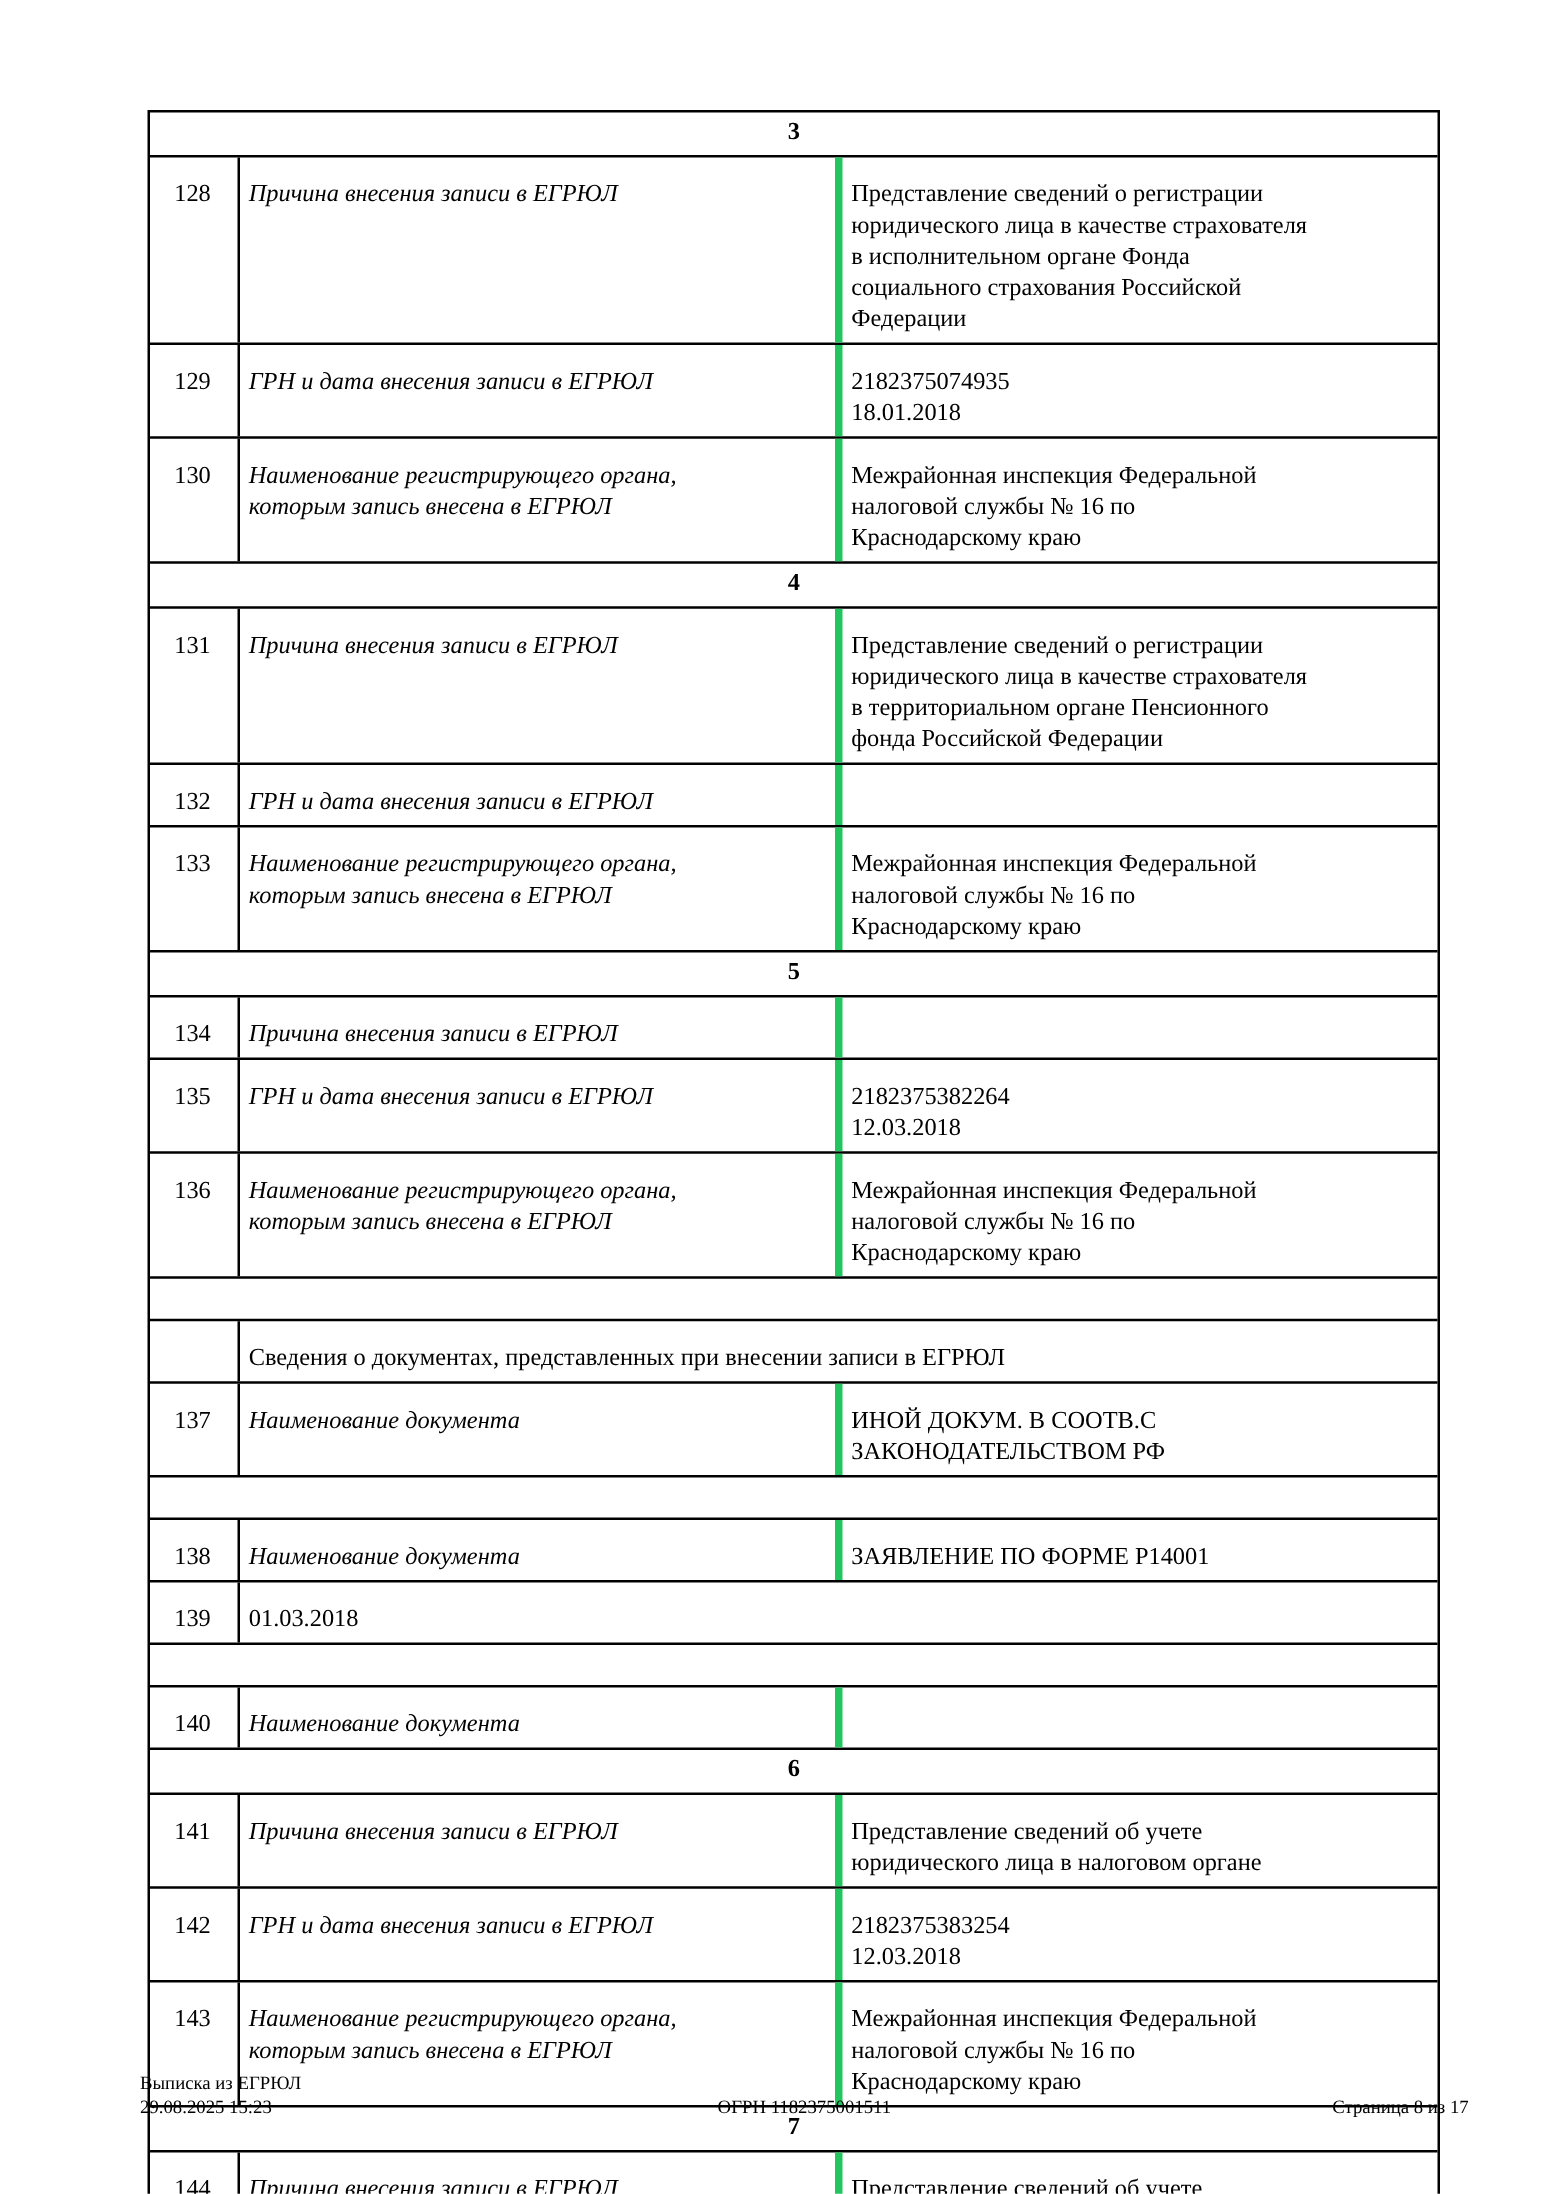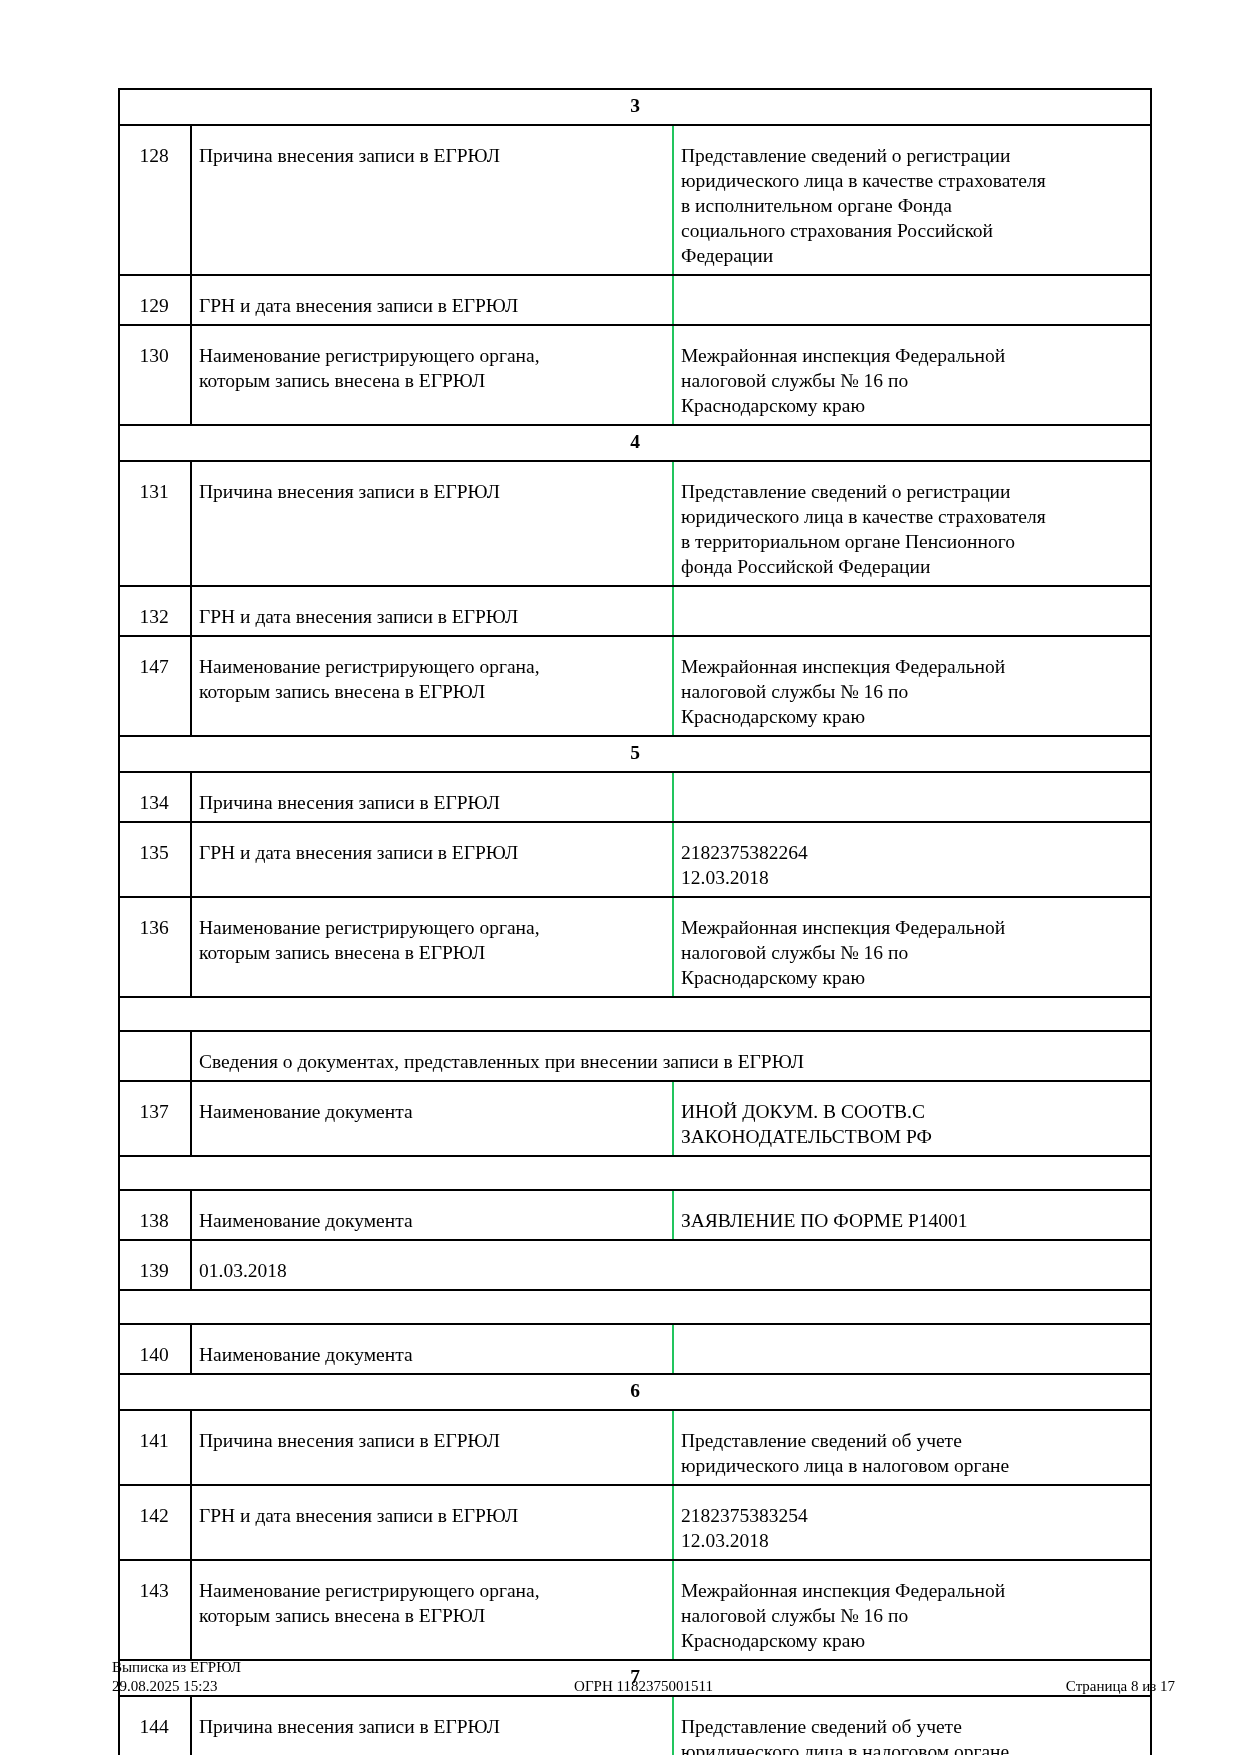--- a/index.html
+++ b/index.html
@@ -35,21 +35,21 @@
     white-space: pre-line;
     box-sizing: border-box;
     overflow: hidden;
   }
   .cell.num {
     text-align: center;
     border-right: 2px solid #000;
     padding-left: 2px;
     padding-right: 4px;
   }
-  .cell.label { border-right: 2px solid #22c55e; }
+  .cell.label { border-right: 6px solid #22c55e; font-style: italic; }
   .row.section { display: block; }
   .row.section .cell {
     text-align: center;
     font-weight: bold;
     padding: 3px 0 6px 0;
   }
   .row.blank { display: block; height: 34px; }
   .row.subheader { grid-template-columns: 72px 1fr; }
   .footer {
     position: absolute;
@@ -83,20 +83,22 @@
       <div class="cell value">Представление сведений о регистрации
 юридического лица в качестве страхователя
 в исполнительном органе Фонда
 социального страхования Российской
 Федерации</div>
     </div>
 
     <div class="row">
       <div class="cell num">129</div>
       <div class="cell label">ГРН и дата внесения записи в ЕГРЮЛ</div>
+      <div class="cell value">2182375074935
+18.01.2018</div>
     </div>
 
     <div class="row">
       <div class="cell num">130</div>
       <div class="cell label">Наименование регистрирующего органа,
 которым запись внесена в ЕГРЮЛ</div>
       <div class="cell value">Межрайонная инспекция Федеральной
 налоговой службы № 16 по
 Краснодарскому краю</div>
     </div>
@@ -113,21 +115,21 @@
 в территориальном органе Пенсионного
 фонда Российской Федерации</div>
     </div>
 
     <div class="row">
       <div class="cell num">132</div>
       <div class="cell label">ГРН и дата внесения записи в ЕГРЮЛ</div>
     </div>
 
     <div class="row">
-      <div class="cell num">147</div>
+      <div class="cell num">133</div>
       <div class="cell label">Наименование регистрирующего органа,
 которым запись внесена в ЕГРЮЛ</div>
       <div class="cell value">Межрайонная инспекция Федеральной
 налоговой службы № 16 по
 Краснодарскому краю</div>
     </div>
 
     <div class="row section">
       <div class="cell">5</div>
     </div>

